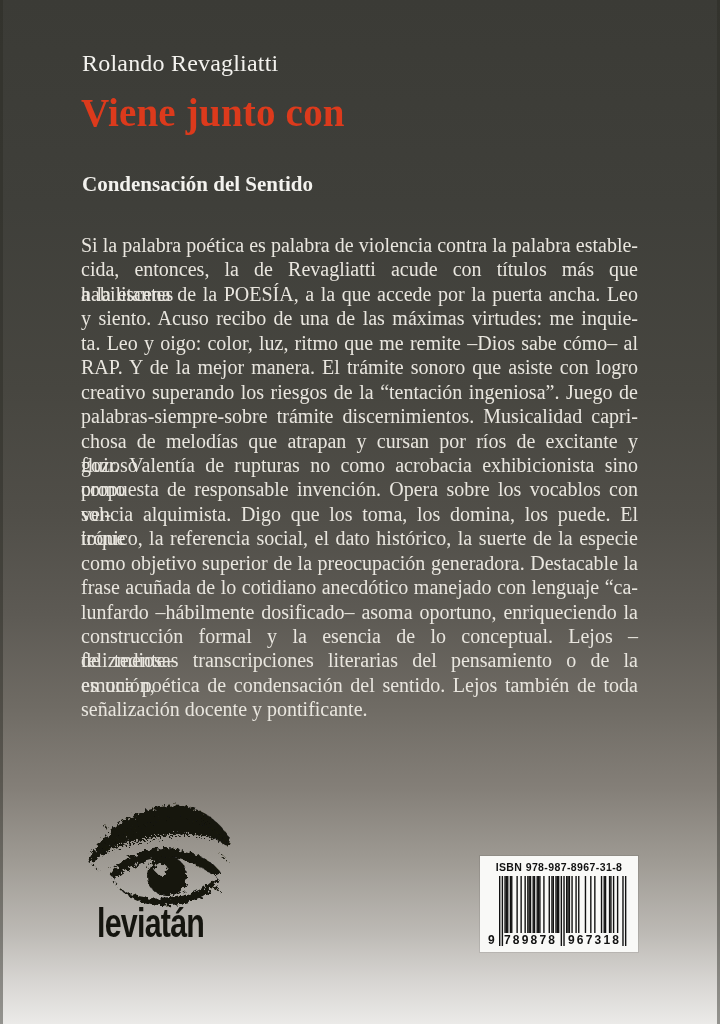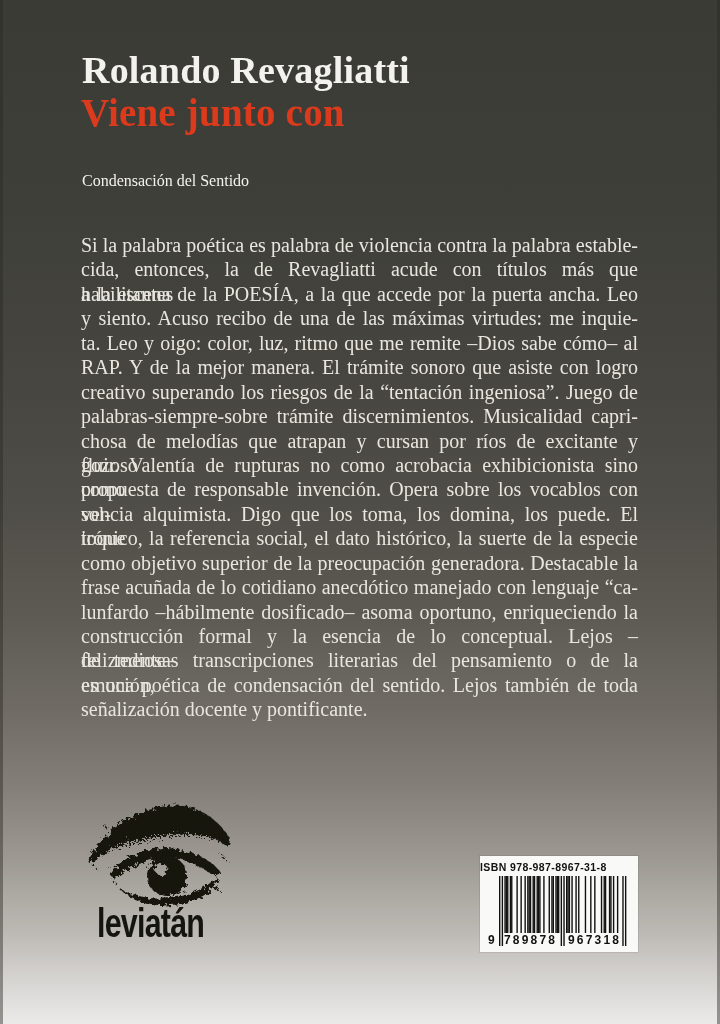--- a/index.html
+++ b/index.html
@@ -23,31 +23,31 @@
       #ebeae8 100%);
     overflow: hidden;
   }
 
   .edge { position: absolute; top: 0; bottom: 0; width: 3px; background: rgba(42,42,36,0.45); }
   .edge.left  { left: 0; }
   .edge.right { right: 0; }
 
   #author {
     position: absolute; left: 82px; top: 50px;
-    font-size: 38px; font-weight: 700; line-height: 1.1;
+    font-size: 24px; font-weight: 400; line-height: 1.1;
     color: #f3f2ee; letter-spacing: 0.2px;
   }
   #title {
     position: absolute; left: 81px; top: 92px;
     font-size: 39px; font-weight: 700; line-height: 1.1;
     color: #dc3a1c; letter-spacing: 0.2px;
   }
   #subtitle {
     position: absolute; left: 82px; top: 172px;
-    font-size: 16px; font-weight: 400;
+    font-size: 21px; font-weight: 700;
     color: #f3f2ee;
   }
 
   #blurb {
     position: absolute; left: 81px; top: 233px; width: 557px;
     font-size: 20px; line-height: 24.45px;
     color: #e9e6df;
   }
   .blurb-line {
     text-align: justify;
@@ -76,21 +76,21 @@
   #barcode-box {
     position: absolute; left: 480px; top: 856px;
     width: 158px; height: 96px;
     background: #f9f9f7;
     padding-top: 5px;
     box-shadow: 0 0 0 1px rgba(0,0,0,0.08);
   }
   #isbn-label {
     font-family: "Liberation Sans", sans-serif;
     font-size: 10.5px; font-weight: 700; letter-spacing: 0.4px;
-    color: #121212; text-align: left; line-height: 12px;
+    color: #121212; text-align: center; line-height: 12px;
     white-space: nowrap;
   }
   #bars-wrap { position: relative; width: 140px; height: 70px; margin: 3px auto 0; }
   #bars-svg { position: absolute; left: 0; top: 0; }
   .bc-digit {
     position: absolute; bottom: -1px;
     font-family: "Liberation Sans", sans-serif;
     font-size: 12px; font-weight: 700; color: #121212;
     line-height: 13px;
   }

